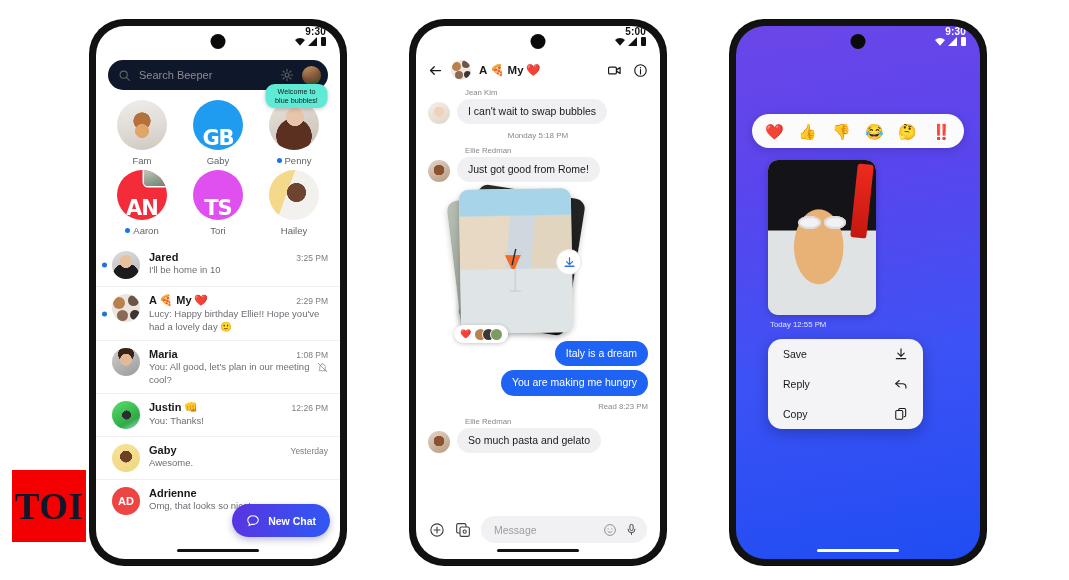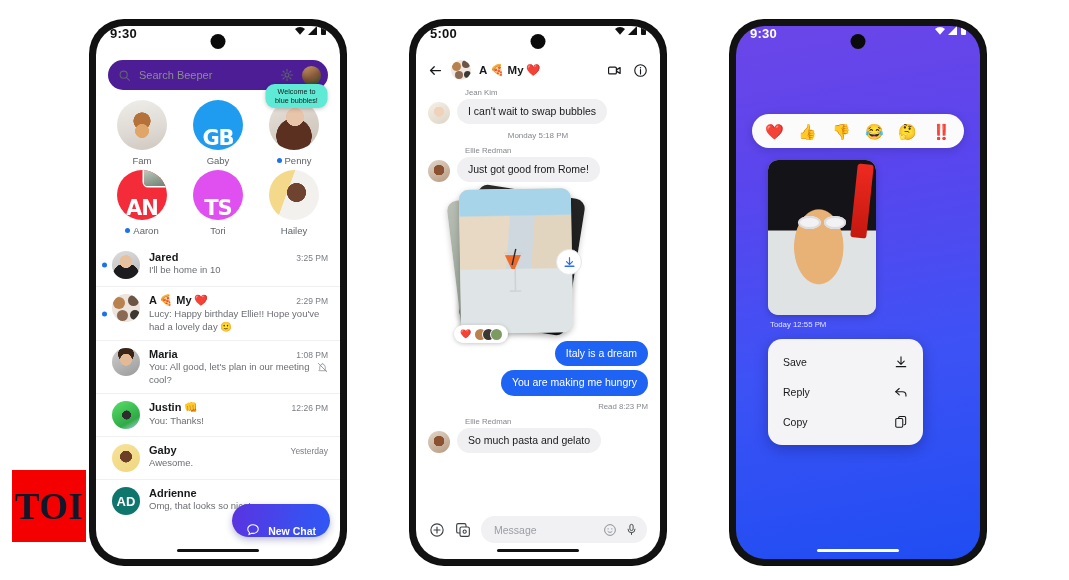--- a/index.html
+++ b/index.html
@@ -29,22 +29,22 @@
   }
   #phone1{ left:90px; } #phone2{ left:410px; } #phone3{ left:730px; }
   .screen{
     position:relative; width:100%; height:100%;
     border-radius:29px; overflow:hidden; background:#fff;
   }
   .screen.dark-bg{ background:linear-gradient(170deg,#6b46e8 0%, #5a45ed 28%, #3d52f5 62%, #1f4df2 100%); }
 
   
   .statusbar{
-    position:relative; height:30px; display:flex; align-items:flex-start;
-    padding:0 14px; font-size:13px; font-weight:700; color:#111; z-index:6;
+    position:relative; height:30px; display:flex; align-items:flex-end;
+    padding:0 14px; font-size:10px; font-weight:700; color:#111; z-index:6;flex-direction:column;
   }
   .statusbar.light{ color:#fff; }
   .sb-time{ letter-spacing:.2px; }
   .sb-right{ margin-left:auto; display:flex; align-items:center; gap:3px; }
   .punch{
     position:absolute; left:50%; top:8px; transform:translateX(-50%);
     width:15px; height:15px; border-radius:50%; background:#0a0a0a; z-index:8;
   }
   .ic-wifi{ width:10px; height:8px; }
   .ic-sig{ width:10px; height:9px; }
@@ -52,21 +52,21 @@
 
   
   .home-ind{
     position:absolute; bottom:7px; left:50%; transform:translateX(-50%);
     width:82px; height:3.5px; border-radius:3px; background:#111; z-index:7;
   }
   .home-ind.light{ background:#fff; }
 
   
   .search-bar{
-    margin:4px 12px 0; height:30px; background:#4c1d95; border-radius:16px;
+    margin:4px 12px 0; height:30px; background:#0f172a; border-radius:16px;
     display:flex; align-items:center; padding:0 7px 0 10px; gap:8px;
   }
   .search-ph{ flex:1; font-size:11px; color:#8c8c91; }
   .gear{ width:14px;height:14px; flex:0 0 auto;}
   .me-avatar{
     width:19px;height:19px;border-radius:50%;flex:0 0 auto;
     background:linear-gradient(150deg,#c99a6a,#8a5a3a 55%,#4c6a3a);
     box-shadow:inset 0 -4px 5px rgba(0,0,0,.25);
   }
 
@@ -118,21 +118,21 @@
     font-size:9.5px; color:#6b6e73; line-height:1.32; margin-top:1px;
     display:flex; align-items:flex-start; gap:4px;
   }
   .row-prev span.txt{ flex:1; }
   .mute-ic{ width:11px;height:11px;flex:0 0 auto;margin-top:1px;}
 
   .new-chat-fab{
     position:absolute; right:10px; bottom:22px;
     height:33px; padding:0 14px; border-radius:18px;
     background:linear-gradient(100deg,#5b33e0,#3a4ff0 70%,#2f57f5);
-    display:flex; align-items:flex-end; gap:8px; color:#fff;
+    display:flex; align-items:center; gap:8px; color:#fff;
     font-size:10.5px; font-weight:600; z-index:5;
     box-shadow:0 3px 7px rgba(40,40,120,.3);
   }
 
   
   .conv-head{
     display:flex; align-items:center; gap:8px; padding:4px 12px 8px;
   }
   .back-ic{ width:15px;height:15px;flex:0 0 auto;}
   .grp-av{
@@ -201,21 +201,21 @@
   }
   .react-bar span{ line-height:1; }
   .p3-photo{
     position:absolute; left:32px; top:134px; width:108px; height:155px;
     border-radius:10px; overflow:hidden; box-shadow:0 2px 7px rgba(10,10,60,.25);
     background:#d8d8d8;
   }
   .p3-stamp{ position:absolute; left:34px; top:294px; font-size:7.8px; color:#dfe2ff; }
   .ctx-menu{
     position:absolute; left:32px; top:313px; width:155px;
-    background:#f4f4f6; border-radius:14px; padding:8px 0;
+    background:#f4f4f6; border-radius:14px; padding:0 0;
     box-shadow:0 4px 14px rgba(10,10,60,.3); z-index:5;
   }
   .ctx-item{
     display:flex; align-items:center; padding:8px 15px; font-size:10.5px; color:#17181a;
   }
   .ctx-item span.lbl{ flex:1; }
   .ctx-ic{ width:14px;height:14px; }
 
   
   .photo-dog1{ width:100%;height:100%;
@@ -250,22 +250,22 @@
   .photo-justin{ width:100%;height:100%;
     background:
       radial-gradient(circle at 52% 50%, #2d2d2f 0 22%, rgba(45,45,47,0) 23%),
       linear-gradient(150deg,#58e06a,#2faa45 70%,#b8d9f0);
   }
   .photo-gaby{ width:100%;height:100%;
     background:
       radial-gradient(circle at 50% 45%, #6b4027 0 28%, rgba(107,64,39,0) 29%),
       linear-gradient(150deg,#f6e29a,#efd77e);
   }
-  .photo-ad{ width:100%;height:100%; background:#0f766e; color:#fff;
-    display:flex;align-items:center;justify-content:center;font-size:13px;font-weight:700;}
+  .photo-ad{ width:100%;height:100%; background:#ef4444; color:#fff;
+    display:flex;align-items:center;justify-content:center;font-size:11px;font-weight:700;}
   .photo-jeankim{ width:100%;height:100%;
     background:
       radial-gradient(circle at 50% 44%, #f0d2bb 0 30%, rgba(240,210,187,0) 31%),
       linear-gradient(150deg,#f5efe6,#ded5c6);
   }
   .photo-ellie{ width:100%;height:100%;
     background:
       radial-gradient(circle at 50% 46%, #8a5230 0 32%, rgba(138,82,48,0) 33%),
       linear-gradient(150deg,#e2d6c9,#b79a80);
   }

